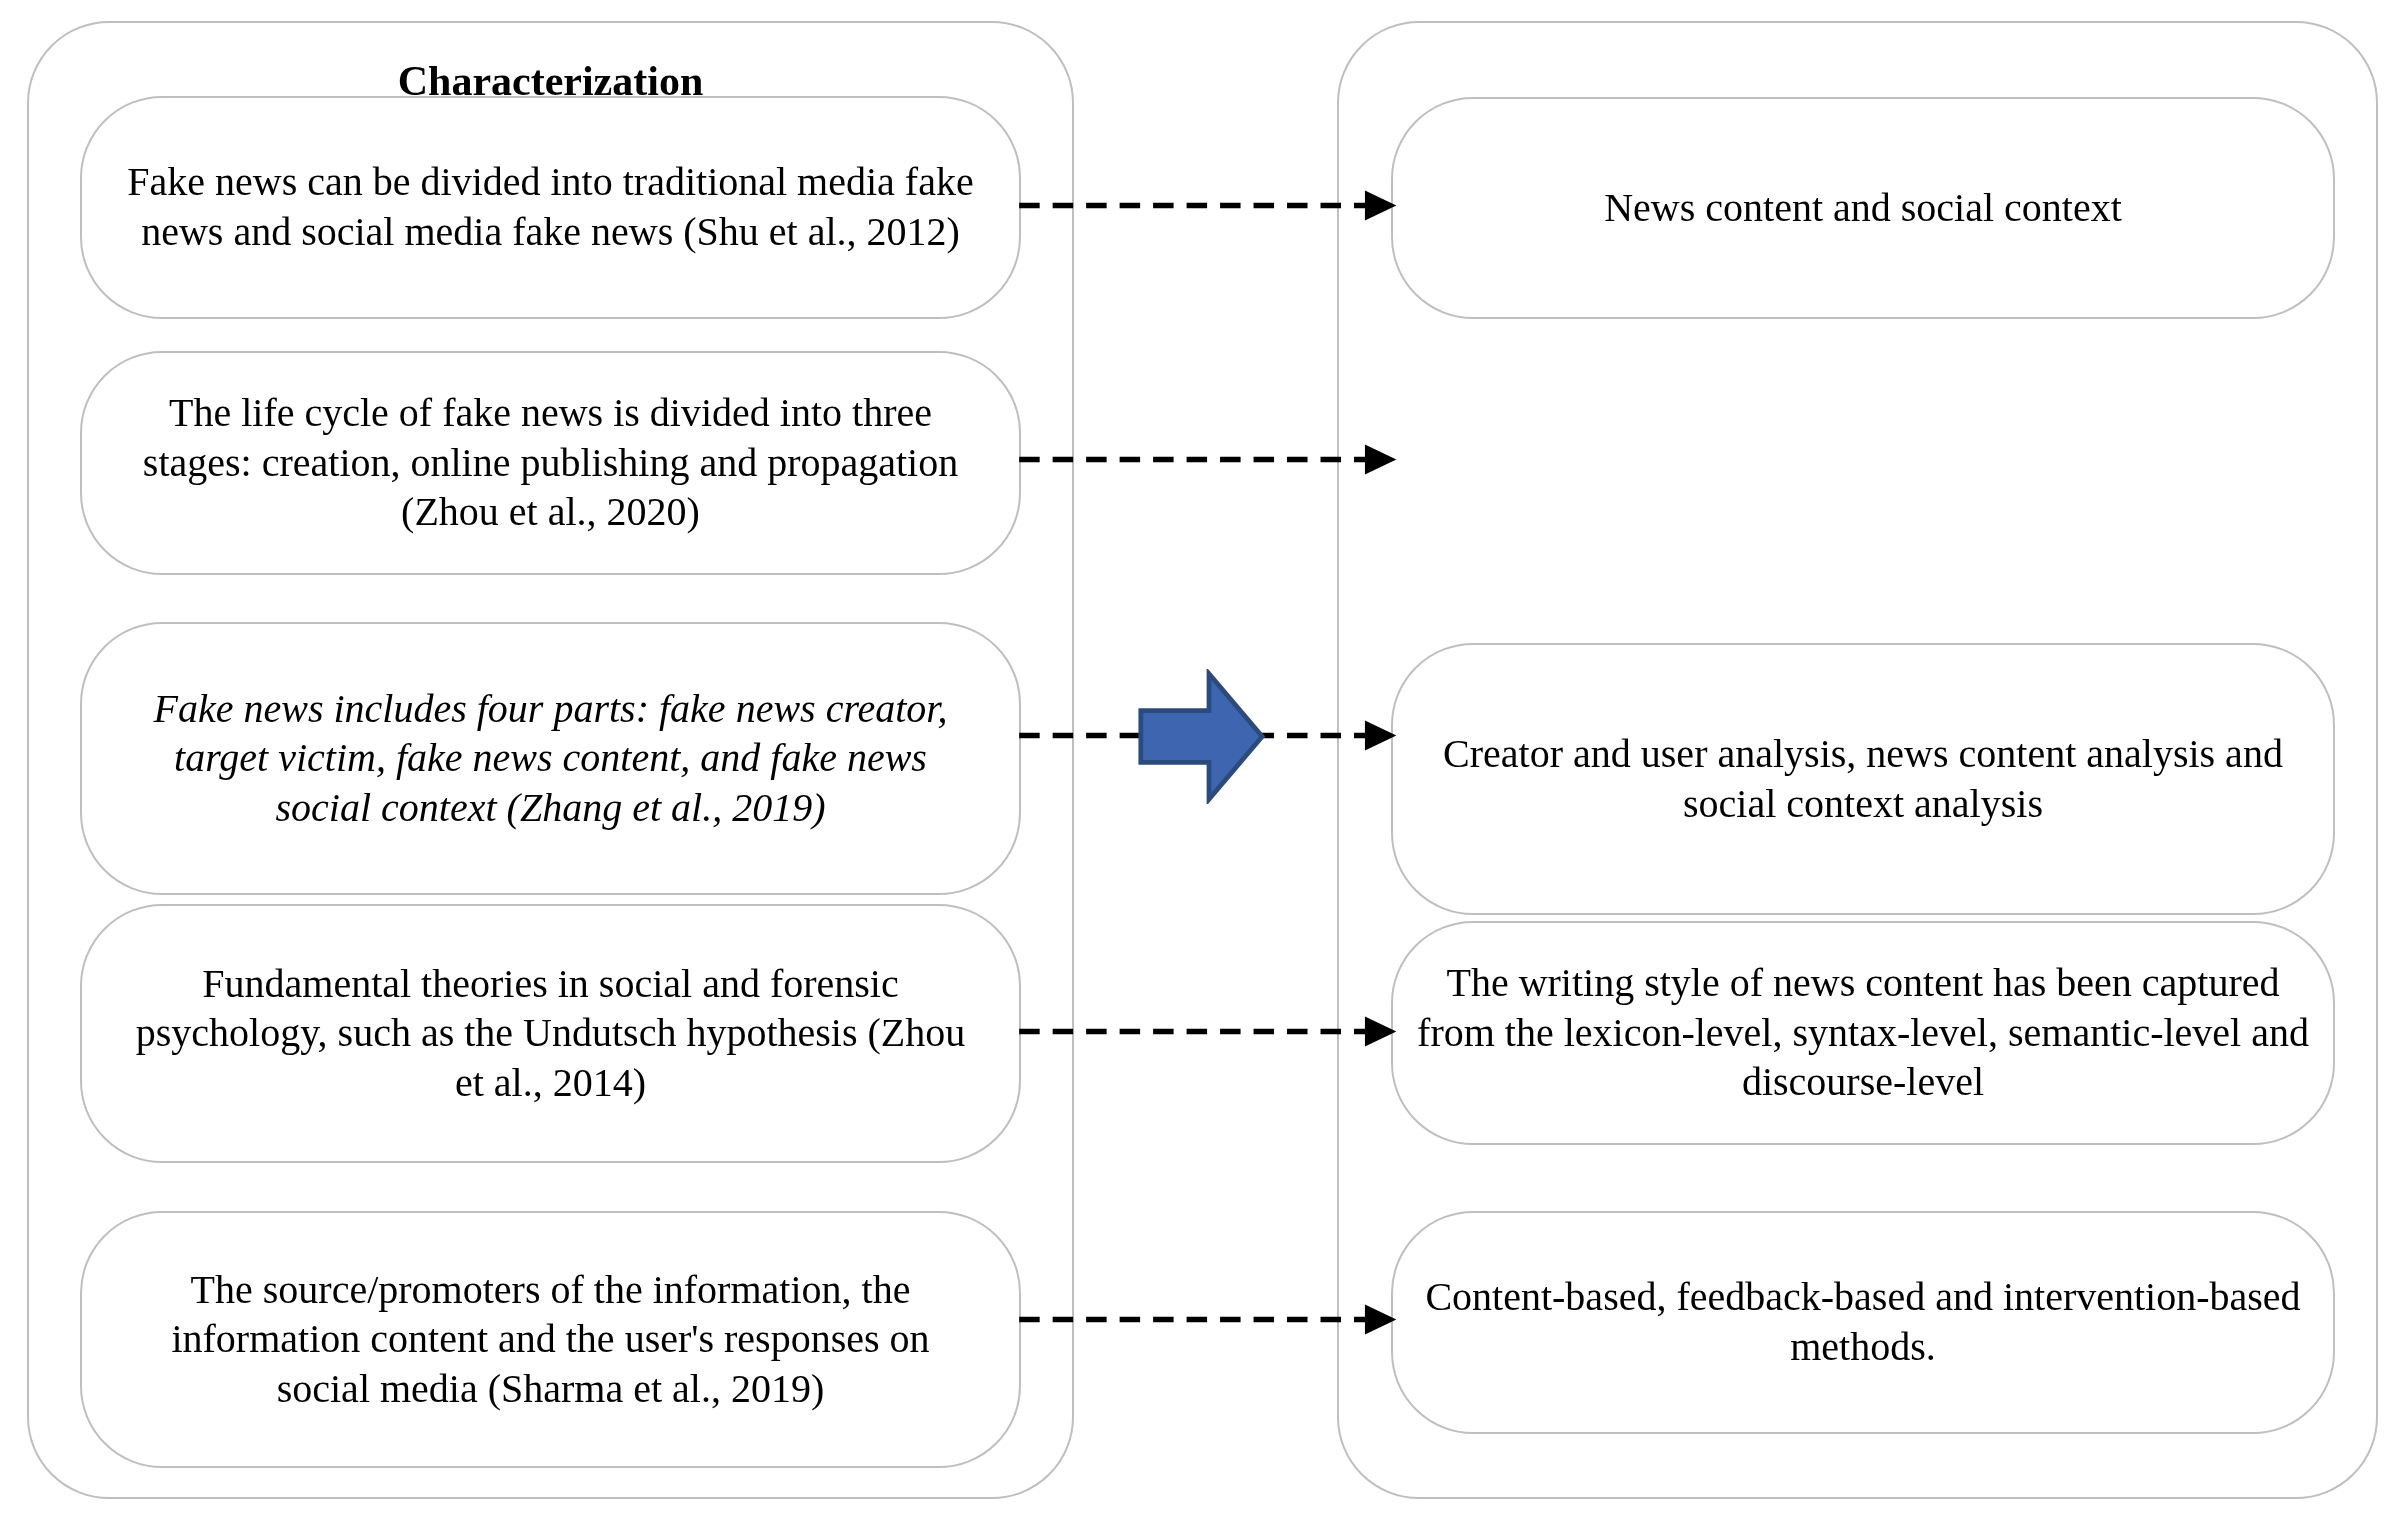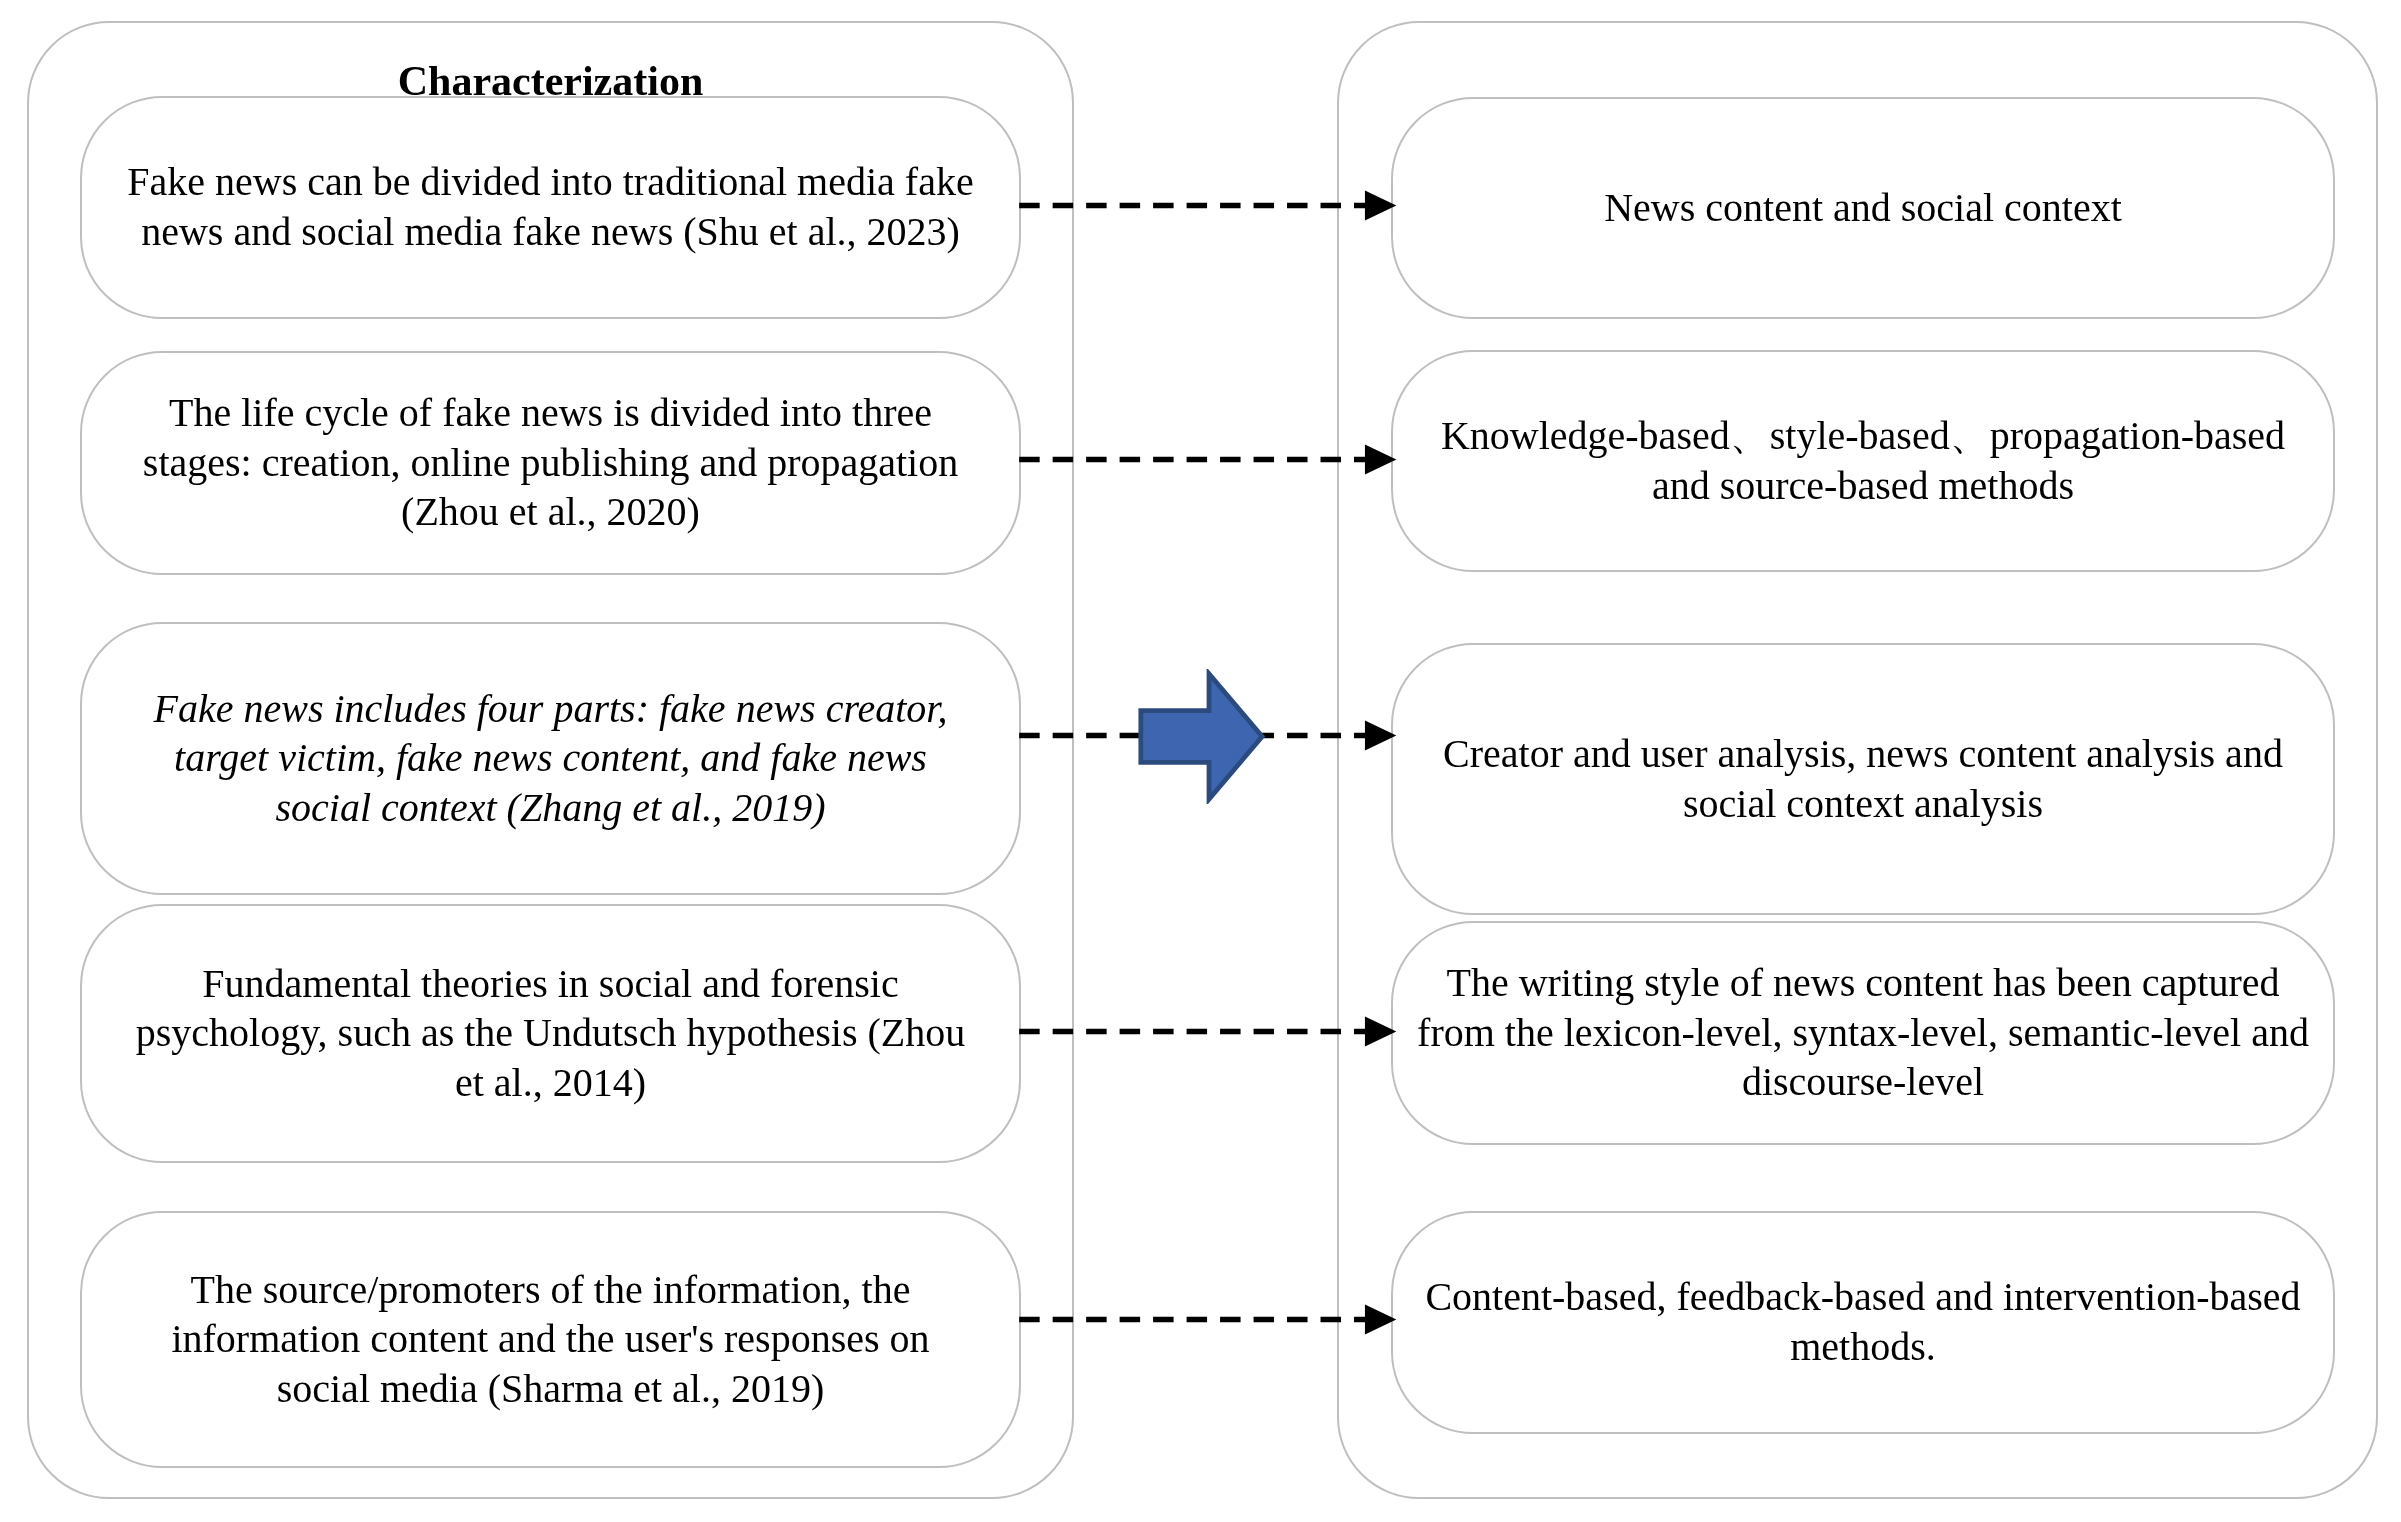--- a/index.html
+++ b/index.html
@@ -86,42 +86,39 @@
   }
 </style>
 </head>
 <body>
 
 <div class="canvas">
 
   <section class="panel panel-left col-left">
     <h2 class="panel-title">Characterization</h2>
     <div class="box l1">
-      <p>Fake news can be divided into traditional media fake news and social media fake news (Shu et al., 2023)</p>
+      <p>Fake news can be divided into traditional media fake news and social media fake news (Shu et al., 2012)</p>
     </div>
     <div class="box l2">
       <p>The life cycle of fake news is divided into three stages: creation, online publishing and propagation (Zhou et al., 2020)</p>
     </div>
     <div class="box l3">
       <p>Fake news includes four parts: fake news creator, target victim, fake news content, and fake news social context (Zhang et al., 2019)</p>
     </div>
     <div class="box l4">
       <p>Fundamental theories in social and forensic psychology, such as the Undutsch hypothesis (Zhou et al., 2014)</p>
     </div>
     <div class="box l5">
       <p>The source/promoters of the information, the information content and the user's responses on social media (Sharma et al., 2019)</p>
     </div>
   </section>
 
   <section class="panel panel-right col-right">
     <div class="box r1">
       <p>News content and social context</p>
-    </div>
-    <div class="box r2">
-      <p>Knowledge-based、style-based、propagation-based and source-based methods</p>
     </div>
     <div class="box r3">
       <p>Creator and user analysis, news content analysis and social context analysis</p>
     </div>
     <div class="box r4">
       <p>The writing style of news content has been captured from the lexicon-level, syntax-level, semantic-level and discourse-level</p>
     </div>
     <div class="box r5">
       <p>Content-based, feedback-based and intervention-based methods.</p>
     </div>

